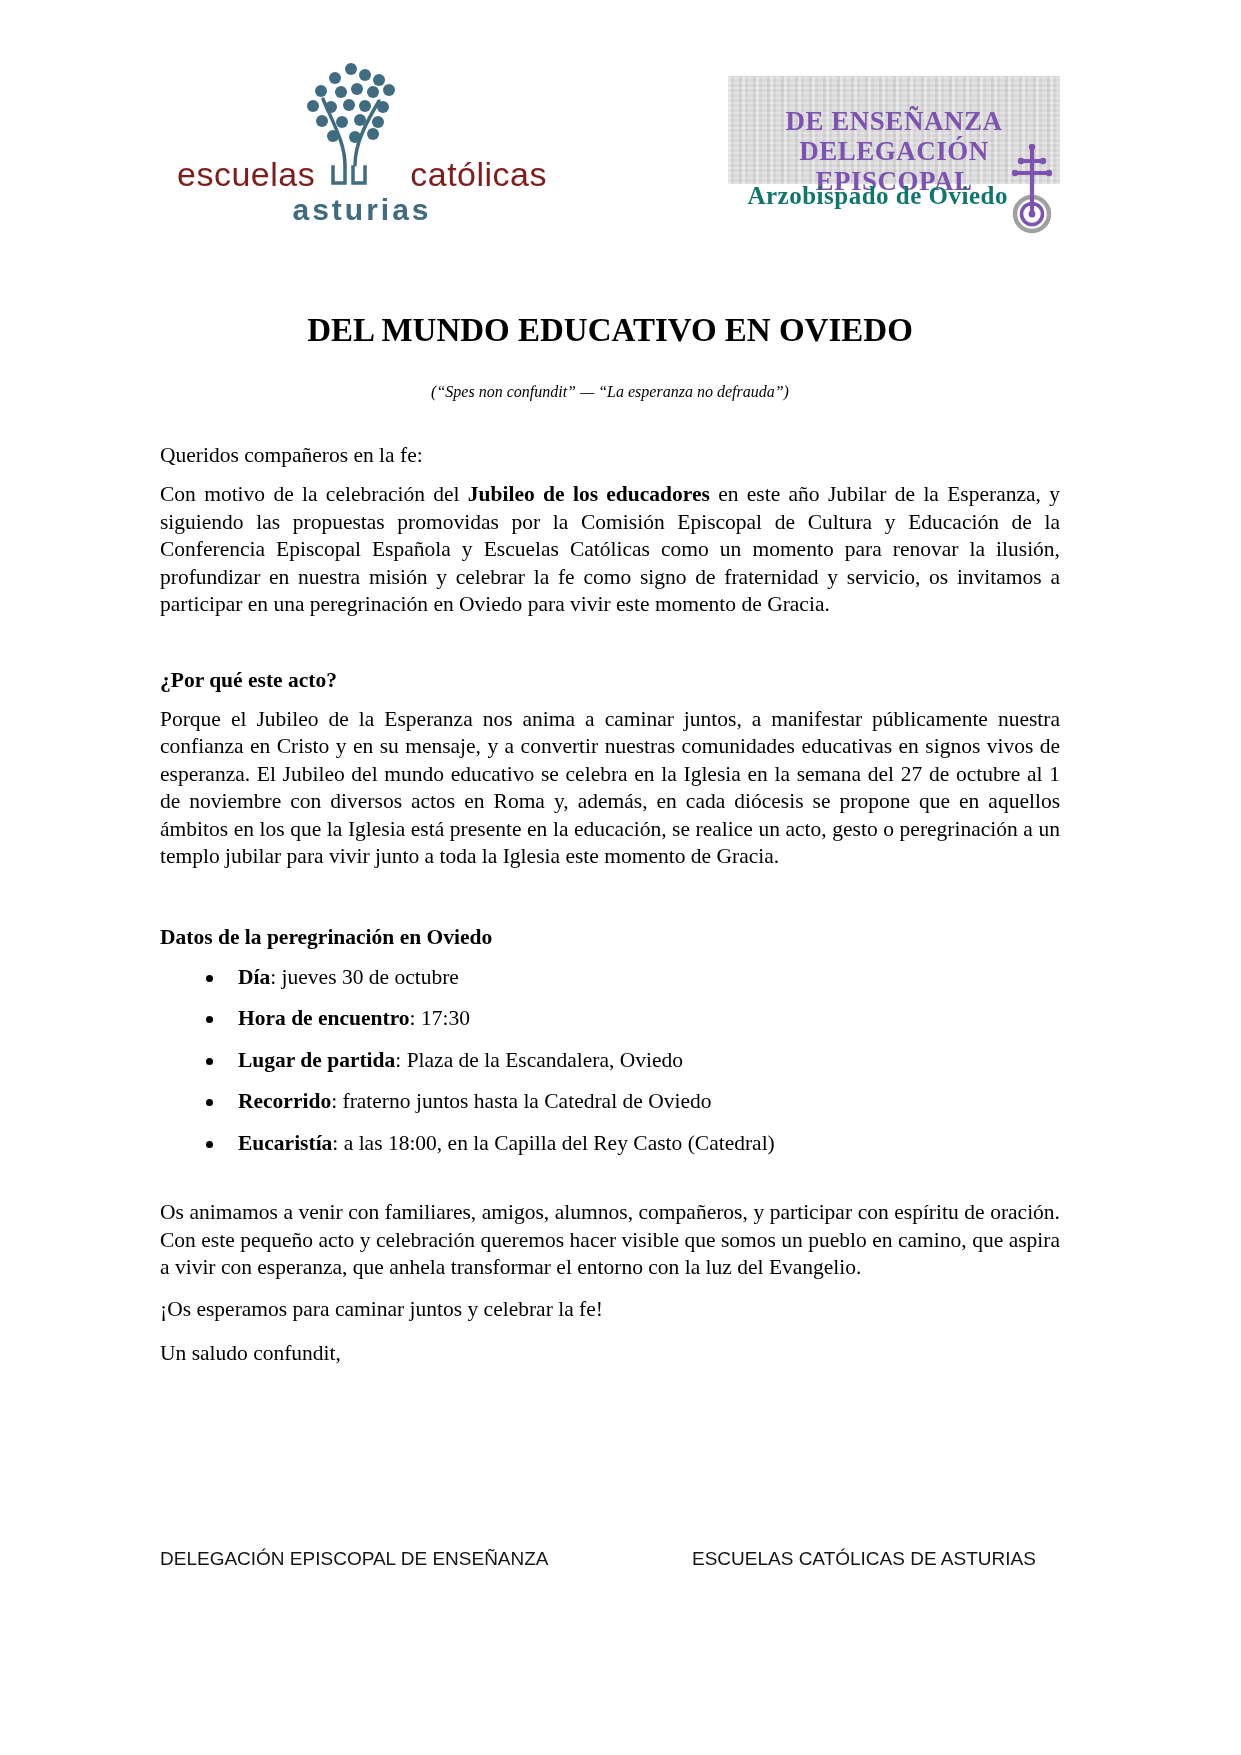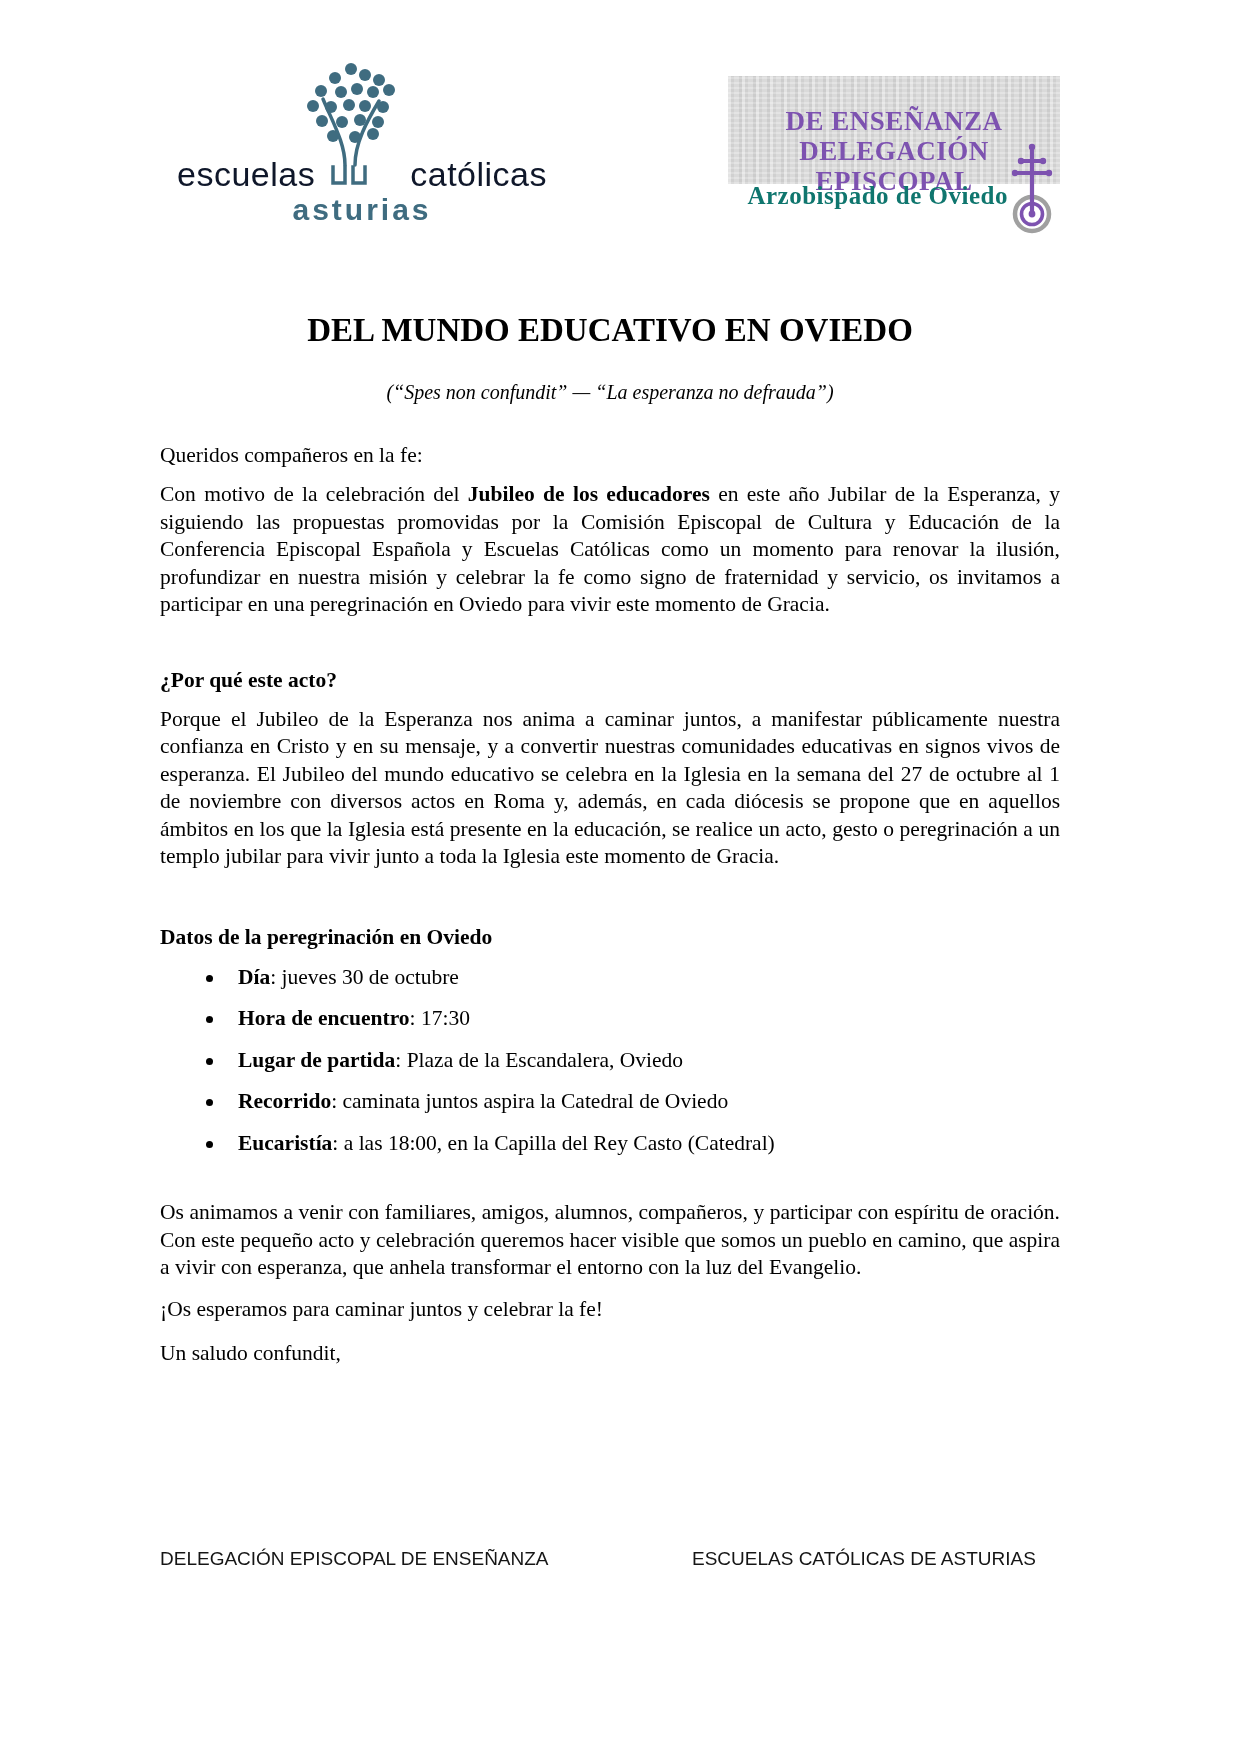--- a/index.html
+++ b/index.html
@@ -12,21 +12,21 @@
     color:#000000;
   }
 
   
   .logo-ec{position:absolute;left:177px;top:55px;width:370px;height:170px;}
   .ec-tree{position:absolute;left:128px;top:6px;width:92px;height:126px;}
   .ec-row{
     position:absolute;top:100px;left:0;width:100%;
     display:flex;justify-content:center;align-items:baseline;
     font-family:"Liberation Sans",sans-serif;
-    font-size:34px;color:#0f172a;letter-spacing:.5px;gap:24px;
+    font-size:34px;color:#7f1d1d;letter-spacing:.5px;gap:24px;
   }
   .ec-gap{display:inline-block;width:62px;}
   .ec-asturias{
     position:absolute;top:138px;left:0;width:100%;
     text-align:center;
     font-family:"Liberation Sans",sans-serif;
     font-weight:bold;font-size:30px;color:#3f6c80;letter-spacing:3px;
   }
 
   
@@ -57,21 +57,21 @@
   .title{
     font-family:"Liberation Serif",serif;
     font-weight:bold;font-size:33px;line-height:41px;color:#000;
   }
   .title .tl1{display:block;text-align:justify;text-align-last:justify;}
   .title .tl2{display:block;text-align:center;}
 
   .subtitle{
     margin-top:27px !important;
     text-align:center;font-style:italic;
-    font-size:20px;line-height:28px;
+    font-size:16px;line-height:28px;
   }
   .salutation{margin-top:35px !important;font-size:21.5px;line-height:28px;}
 
   .para{
     font-size:21.5px;line-height:27.5px;text-align:justify;
   }
   .para-intro{margin-top:12px !important;}
   .h-section{
     font-family:"Liberation Serif",serif;
     font-weight:bold;font-size:21.5px;line-height:28px;
@@ -205,21 +205,21 @@
       <li>
         <span class="bullet-dot"></span>
         <strong>Hora de encuentro</strong><span>: 17:30</span>
       </li>
       <li>
         <span class="bullet-dot"></span>
         <strong>Lugar de partida</strong><span>: Plaza de la Escandalera, Oviedo</span>
       </li>
       <li>
         <span class="bullet-dot"></span>
-        <strong>Recorrido</strong><span>: caminata juntos aspira la Catedral de Oviedo</span>
+        <strong>Recorrido</strong><span>: fraterno juntos hasta la Catedral de Oviedo</span>
       </li>
       <li>
         <span class="bullet-dot"></span>
         <strong>Eucaristía</strong><span>: a las 18:00, en la Capilla del Rey Casto (Catedral)</span>
       </li>
     </ul>
 
     <p class="para para-closing">Os animamos a venir con familiares, amigos, alumnos, compañeros, y participar con espíritu de oración. Con este pequeño acto y celebración queremos hacer visible que somos un pueblo en camino, que aspira a vivir con esperanza, que anhela transformar el entorno con la luz del Evangelio.</p>
 
     <p class="invitation">¡Os esperamos para caminar juntos y celebrar la fe!</p>

